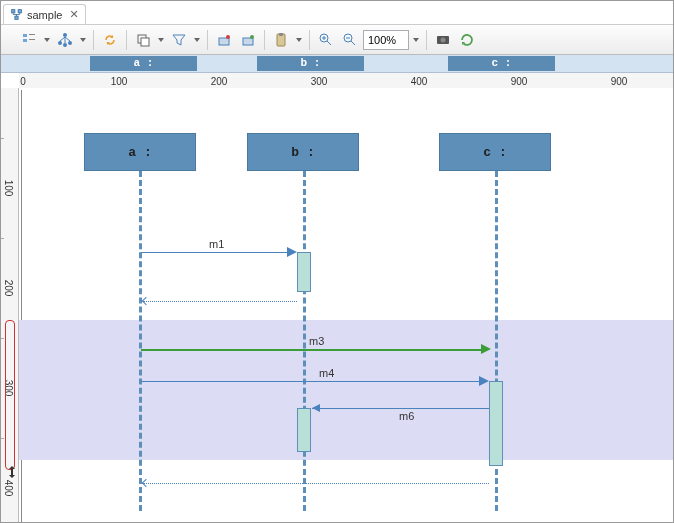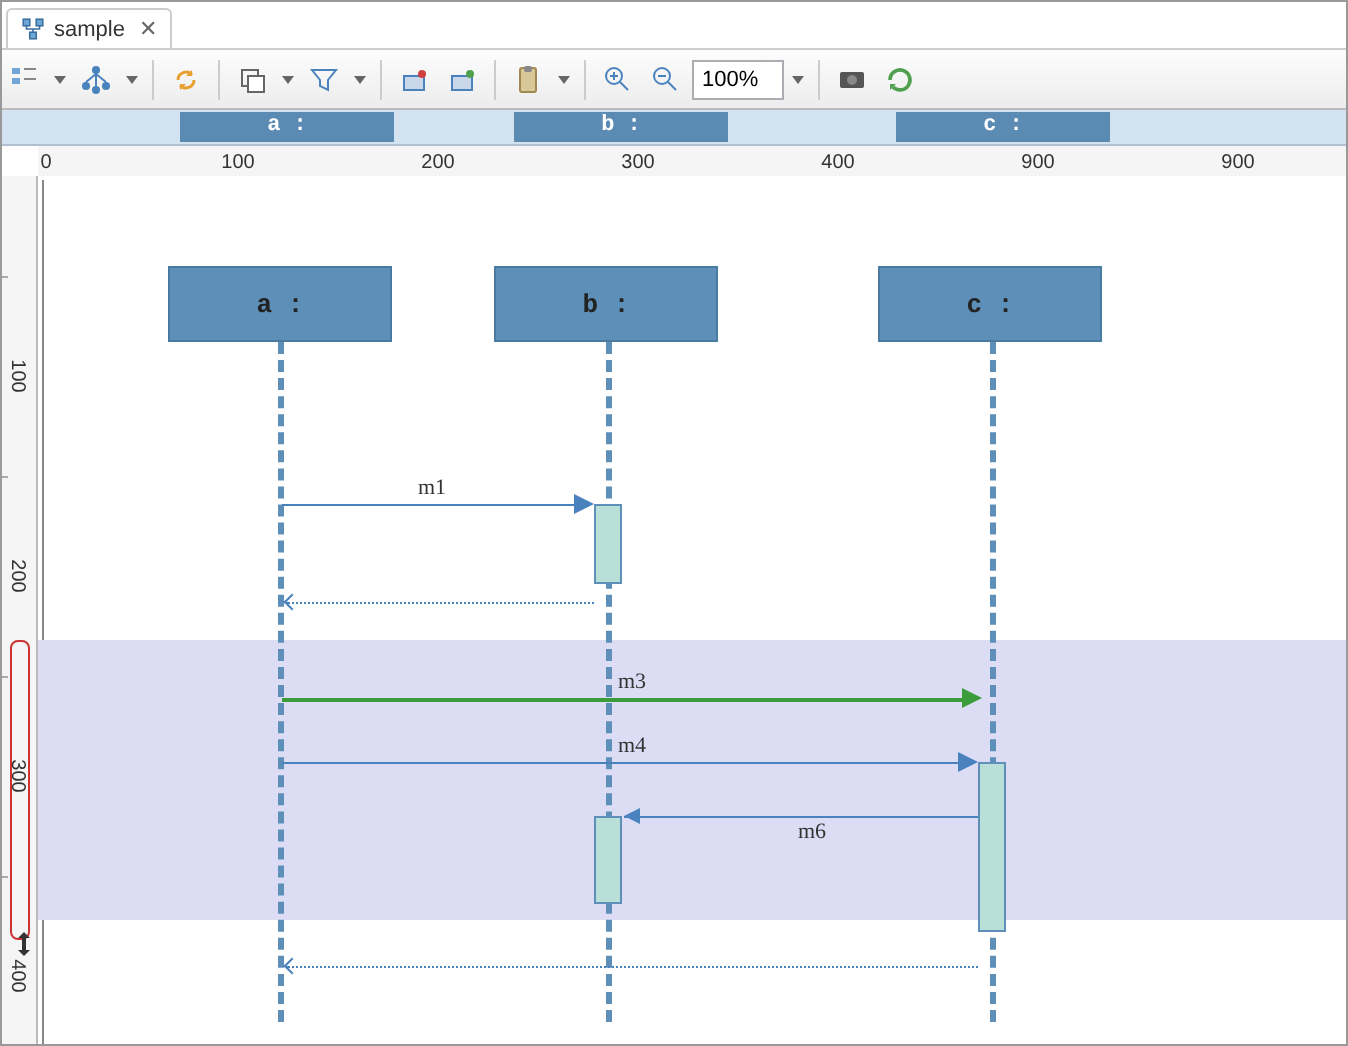--- a/index.html
+++ b/index.html
@@ -3,21 +3,21 @@
 <meta charset="utf-8">
 <style>
 * { box-sizing: border-box; margin: 0; padding: 0; }
 body { font-family: Tahoma, Arial, sans-serif; font-size: 11px; background: #fff; width: 674px; height: 523px; overflow: hidden; position: relative; border: 1px solid #999; }
 
 .tab-bar { height: 24px; background: #fff; border-bottom: 1px solid #ccc; display: flex; align-items: flex-end; padding-left: 2px; }
 .tab { display: flex; align-items: center; gap: 4px; padding: 3px 6px; background: #fff; border: 1px solid #ccc; border-bottom: none; border-radius: 3px 3px 0 0; font-size: 11px; color: #333; }
 .tab-icon { width: 13px; height: 13px; display: inline-flex; }
 .close-x { color: #666; font-size: 11px; margin-left: 3px; }
 
-.toolbar { height: 30px; background: linear-gradient(#fdfdfd, #ececec); border-bottom: 1px solid #bbb; display: flex; align-items: center; gap: 2px; padding: 0 0; }
+.toolbar { height: 30px; background: linear-gradient(#fdfdfd, #ececec); border-bottom: 1px solid #bbb; display: flex; align-items: center; gap: 2px; padding: 0 17px; }
 .tbtn { width: 22px; height: 22px; display: flex; align-items: center; justify-content: center; border: 1px solid transparent; border-radius: 2px; cursor: pointer; }
 .tbtn svg { width: 16px; height: 16px; }
 .sep { width: 1px; height: 20px; background: #ccc; margin: 0 3px; }
 .dd { width: 10px; height: 22px; display: flex; align-items: center; justify-content: center; cursor: pointer; }
 .dd::after { content: ''; border-left: 3px solid transparent; border-right: 3px solid transparent; border-top: 4px solid #666; }
 .zoom-field { width: 46px; height: 20px; font-size: 11px; padding: 1px 4px; border: 1px solid #abadb3; }
 
 .header-bar { height: 18px; background: #d3e3f1; border-bottom: 1px solid #b0c0d0; position: relative; }
 .header-pill { position: absolute; top: 1px; height: 15px; background: #5b8ab3; color: #fff; font-size: 11px; font-family: 'Courier New', monospace; font-weight: bold; text-align: center; line-height: 15px; }
 
@@ -41,21 +41,21 @@
 
 .activation { position: absolute; width: 14px; background: #b8e0d8; border: 1px solid #5d8fb8; }
 
 .msg-line { position: absolute; height: 0; border-top: 1px solid #4a82bd; }
 .msg-line-green { position: absolute; height: 0; border-top: 2px solid #3a9d3a; }
 .msg-line-ret { position: absolute; height: 0; border-top: 1px dotted #4a82bd; }
 .arrow-r { position: absolute; width: 0; height: 0; border-top: 5px solid transparent; border-bottom: 5px solid transparent; border-left: 10px solid #4a82bd; }
 .arrow-r-green { position: absolute; width: 0; height: 0; border-top: 5px solid transparent; border-bottom: 5px solid transparent; border-left: 10px solid #3a9d3a; }
 .arrow-l { position: absolute; width: 0; height: 0; border-top: 4px solid transparent; border-bottom: 4px solid transparent; border-right: 8px solid #4a82bd; }
 .arrow-l-open { position: absolute; width: 6px; height: 6px; border-left: 1px solid #4a82bd; border-bottom: 1px solid #4a82bd; transform: rotate(45deg); }
-.msg-label { position: absolute; font-size: 11px; color: #333; font-family: Liberation Serif, serif; }
+.msg-label { position: absolute; font-size: 11px; color: #333; }
 </style>
 </head>
 <body>
 
 <div class="tab-bar">
   <div class="tab">
     <span class="tab-icon">
       <svg viewBox="0 0 16 16">
           <rect x="2" y="2" width="4" height="4" fill="#6fa8d8" stroke="#3b6fa0"></rect>
           <rect x="10" y="2" width="4" height="4" fill="#6fa8d8" stroke="#3b6fa0"></rect>
@@ -222,21 +222,21 @@
 
     <div class="msg-line-ret" style="left:124px;top:213px;width:154px"></div>
     <div class="arrow-l-open" style="left:124px;top:210px"></div>
 
     <div class="msg-line-green" style="left:122px;top:261px;width:346px"></div>
     <div class="arrow-r-green" style="left:462px;top:256px"></div>
     <div class="msg-label" style="left:290px;top:247px">m3</div>
 
     <div class="msg-line" style="left:122px;top:293px;width:346px"></div>
     <div class="arrow-r" style="left:460px;top:288px"></div>
-    <div class="msg-label" style="left:290px;top:279px">m4</div>
+    <div class="msg-label" style="left:300px;top:279px">m4</div>
 
     <div class="msg-line" style="left:293px;top:320px;width:177px"></div>
     <div class="arrow-l" style="left:293px;top:316px"></div>
     <div class="msg-label" style="left:380px;top:322px">m6</div>
 
     <div class="msg-line-ret" style="left:124px;top:395px;width:346px"></div>
     <div class="arrow-l-open" style="left:124px;top:392px"></div>
   </div>
 </div>
 

